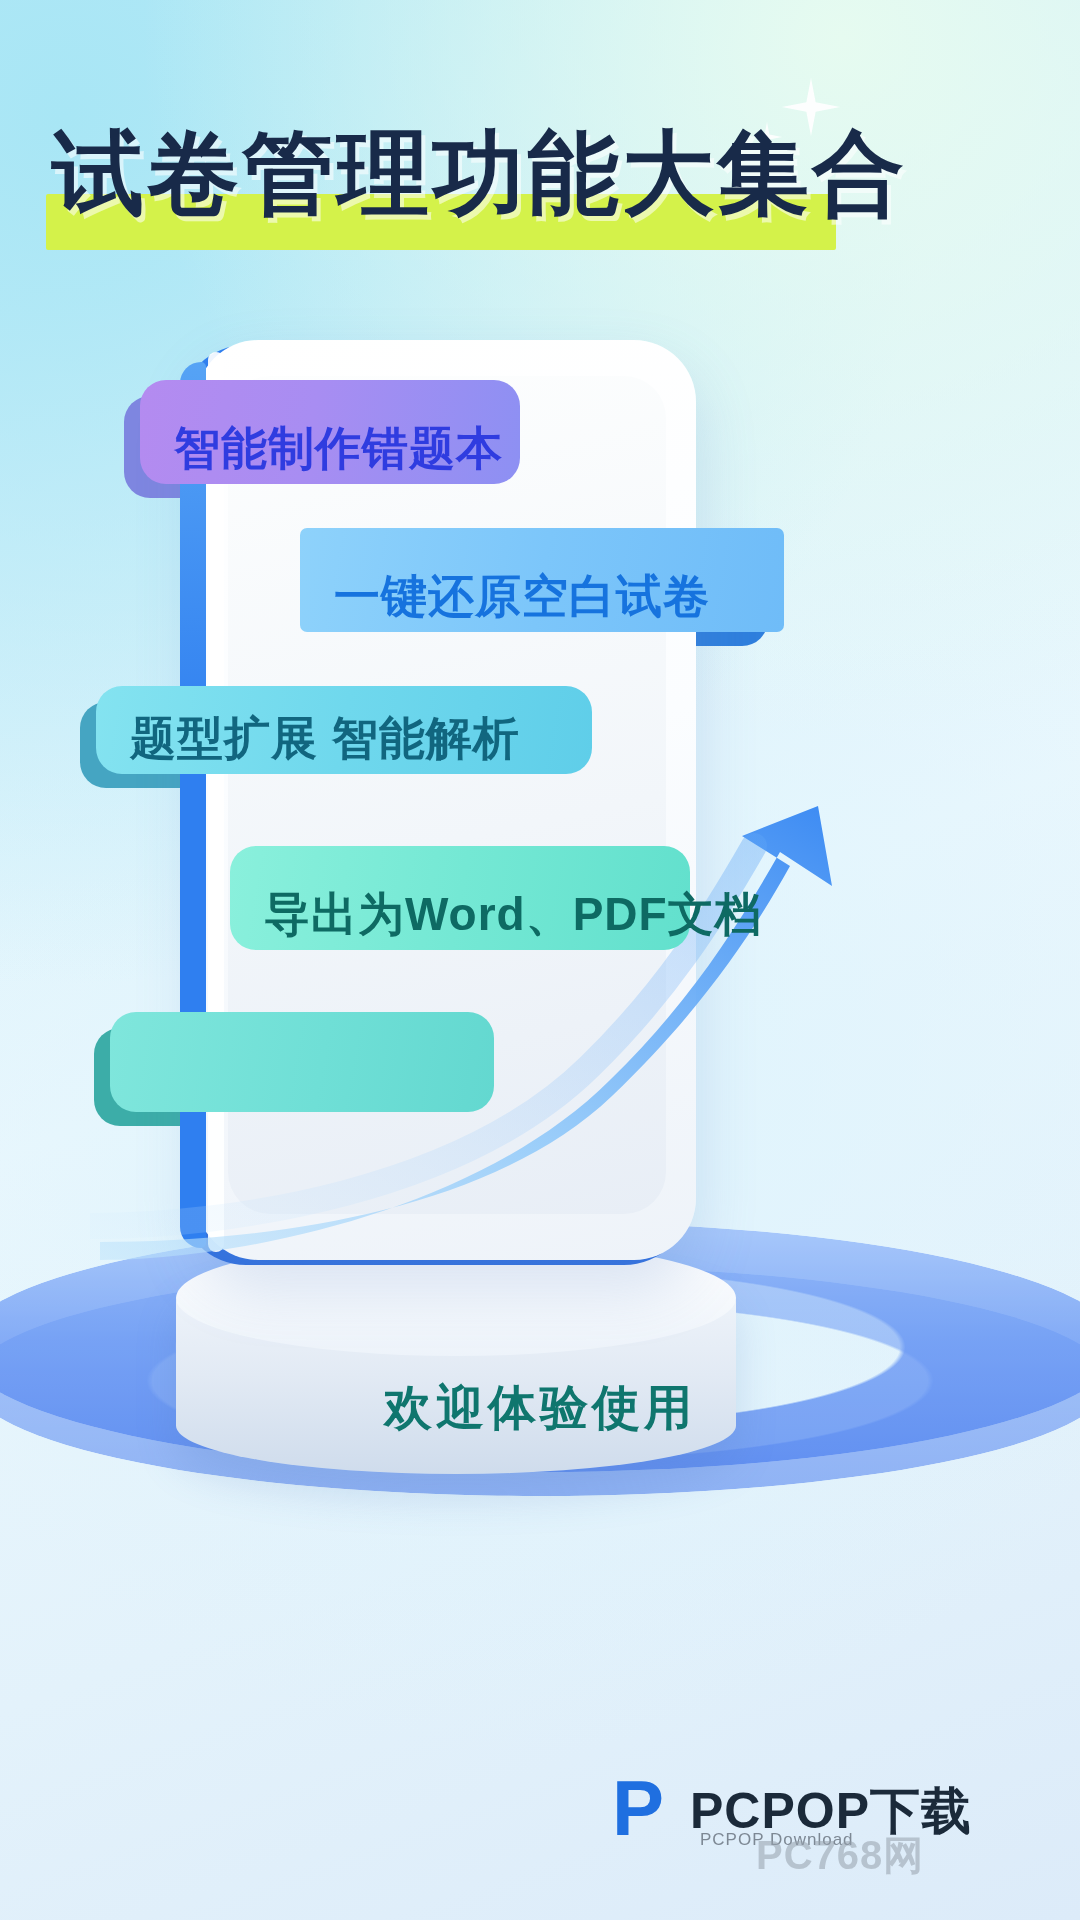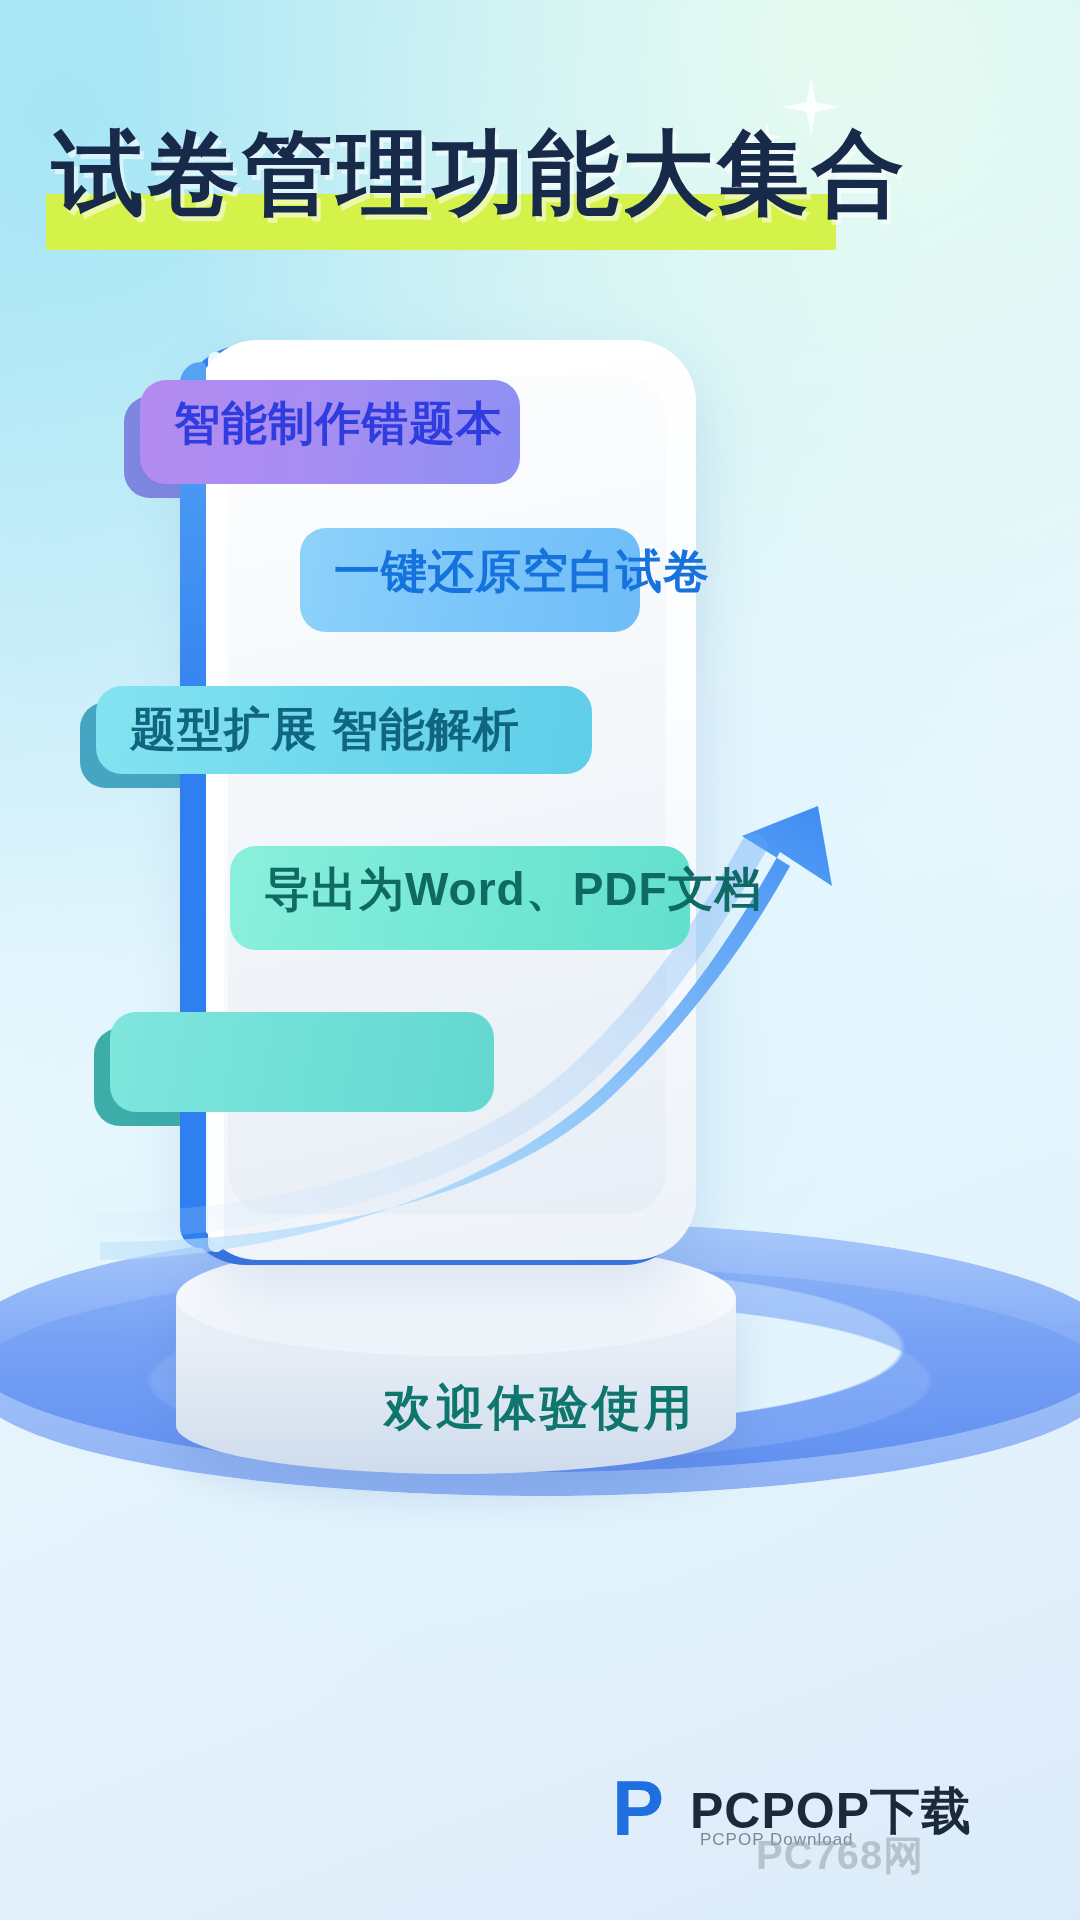--- a/index.html
+++ b/index.html
@@ -93,38 +93,38 @@
   #phone-edge-hi {
     position:absolute; left:208px; top:352px; width:16px; height:900px;
     border-radius:16px; background:rgba(255,255,255,.92);
   }
 
   
   #arrow-svg { position:absolute; left:90px; top:790px; width:780px; height:480px; }
 
   
   .pill {
-    position:absolute; display:flex; align-items:flex-start;
+    position:absolute; display:flex; align-items:flex-end;
     border-radius:26px; white-space:nowrap;
     font-size:46px; font-weight:bold; letter-spacing:1px;
-    padding:13px 34px;
+    padding:4px 34px;
   }
   .pill .shade {
     position:absolute; left:-16px; top:16px; right:16px; bottom:-14px;
     border-radius:26px; z-index:-1;
   }
 
   #pill-0 { left:140px; top:380px; width:380px; height:104px;
             background:linear-gradient(100deg,#b48bf0 0%, #a88df2 45%, #8d90f3 100%);
             color:#2f3ce0; }
   #pill-0 .shade { background:#7e86e0; }
 
-  #pill-1 { left:300px; top:528px; width:340px; height:104px;
+  #pill-1 { left:300px; top:528px; width:484px; height:104px;
             background:linear-gradient(100deg,#8ed2fb 0%, #7cc6fa 50%, #6fbcf8 100%);
-            color:#1673de; }
+            color:#1673de;border-radius:7px; }
   #pill-1 .shade { background:#2f7fdd; }
 
   #pill-2 { left:96px; top:686px; width:496px; height:88px;
             background:linear-gradient(100deg,#84e3f0 0%, #6fd8ed 50%, #5fcee9 100%);
             color:#11667f; }
   #pill-2 .shade { background:#45a5c2; }
 
   #pill-3 { left:230px; top:846px; width:460px; height:104px;
             background:linear-gradient(100deg,#8af0dc 0%, #74e8d4 50%, #62e0cd 100%);
             color:#0e6a63; }

